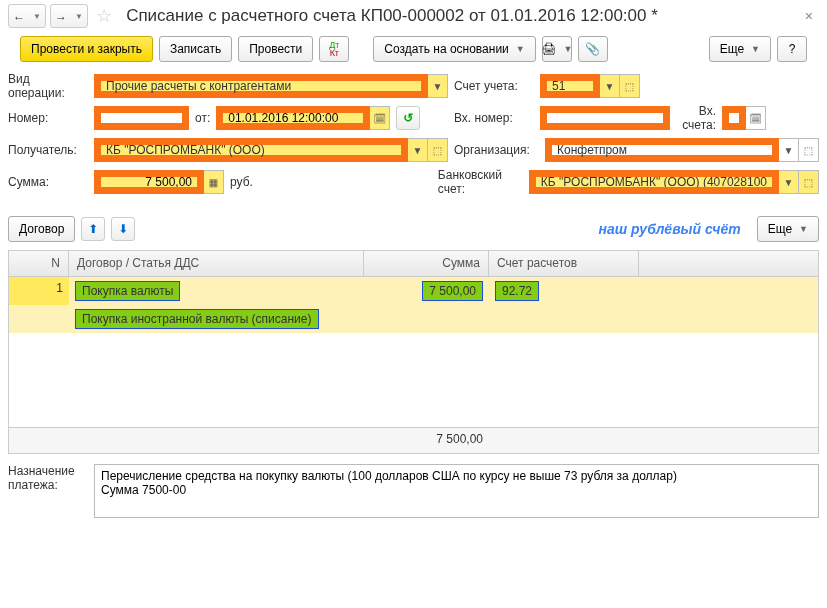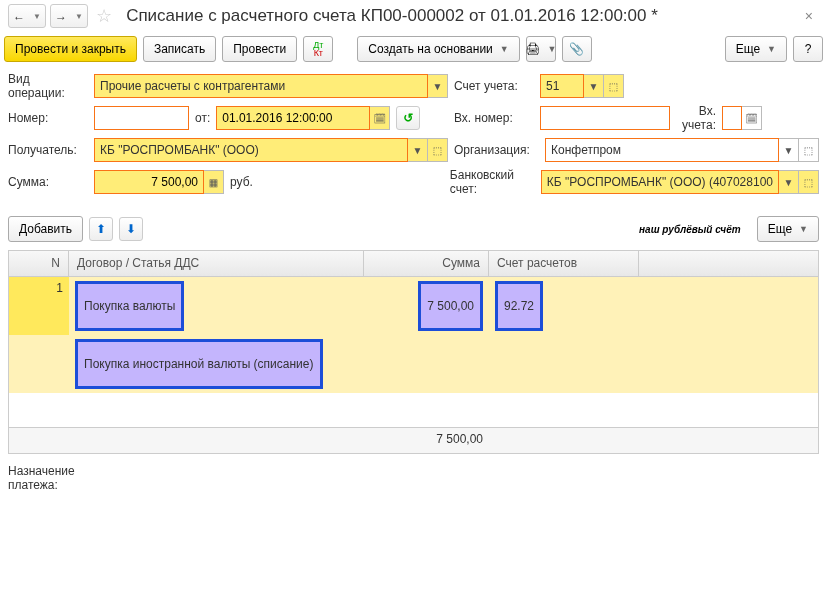--- a/index.html
+++ b/index.html
@@ -3,46 +3,46 @@
 <meta charset="utf-8">
 <style>
   * { box-sizing: border-box; margin: 0; padding: 0; }
   body { font-family: Arial, sans-serif; font-size: 12px; background: #fff; width: 827px; color: #333; }
   .topbar { display: flex; align-items: center; padding: 4px 8px; gap: 4px; }
   .nav-btn { width: 26px; height: 24px; border: 1px solid #ccc; background: linear-gradient(#fff,#f0f0f0); border-radius: 3px; display: flex; align-items: center; justify-content: center; cursor: pointer; }
   .nav-btn.split { width: 38px; justify-content: space-between; padding: 0 4px;}
   .title { font-size: 17px; font-weight: normal; margin-left: 6px; flex: 1; color: #333; }
   .star { color: #ccc; font-size: 18px; margin: 0 4px; }
   .close-x { color: #888; font-size: 14px; padding: 2px 6px; cursor: pointer; }
-  .toolbar { display: flex; align-items: center; padding: 4px 4px; gap: 6px; }
+  .toolbar { display: flex; align-items: center; padding: 4px 20px; gap: 6px; }
   .btn { height: 26px; border: 1px solid #aaa; background: linear-gradient(#fff,#eee); border-radius: 3px; padding: 0 10px; display: inline-flex; align-items: center; gap: 4px; cursor: pointer; font-size: 12px; }
   .btn.primary { background: linear-gradient(#ffe95c,#f9d700); border-color: #c9a800; }
   .btn.icon-only { width: 30px; padding: 0; justify-content: center; }
   .btn .caret { font-size: 9px; color: #666; margin-left: 3px;}
   .form-area { padding: 4px 8px; }
   .row { display: flex; align-items: center; min-height: 32px; gap: 6px; }
   .col-left { width: 440px; display: flex; align-items: center; gap: 6px; }
   .col-right { flex: 1; display: flex; align-items: center; gap: 6px; }
   .lbl { width: 80px; color: #333; }
   .input-wrap { display: flex; align-items: stretch; height: 24px; }
-  .input-wrap input, .input-wrap .input-show { border: 1px solid #f97316; padding: 0 5px; height: 24px; display: flex; align-items: center; background: #fff; font-size: 12px; }
+  .input-wrap input, .input-wrap .input-show { border: 7px solid #f97316; padding: 0 5px; height: 24px; display: flex; align-items: center; background: #fff; font-size: 12px; }
   .input-wrap.highlight input, .input-wrap.highlight .input-show, .input-wrap.highlight .trail-btn { background: #ffed78; }
   .trail-btn { width: 20px; height: 24px; border: 1px solid #bbb; border-left: none; display: flex; align-items: center; justify-content: center; font-size: 10px; color: #555; cursor: pointer; background:#fff; }
   .tiny-icon { width: 24px; height: 24px; border: 1px solid #ccc; background: linear-gradient(#fff,#eee); border-radius: 3px; display: flex; align-items: center; justify-content: center; cursor: pointer; }
   .spacer { flex: 1; }
   .grid-toolbar { display:flex; align-items:center; padding: 4px 8px; gap:6px; margin-top:10px;}
-  .grid-toolbar .annot { color:#000000; font-weight:bold; font-style:italic; font-size:10px; margin-left:auto; margin-right:10px; position:relative;}
+  .grid-toolbar .annot { color:#3b82f6; font-weight:bold; font-style:italic; font-size:14px; margin-left:auto; margin-right:10px; position:relative;}
   .grid { margin: 4px 8px 0 8px; border:1px solid #ccc; }
   .grid-head { display:flex; background:linear-gradient(#f8f8f8,#e8e8e8); border-bottom:1px solid #ccc; height:26px;}
   .gh { border-right:1px solid #ccc; padding:5px 8px; color:#555;}
   .grid-body { min-height:150px; background:#fff;}
   .gr { display:flex; }
   .gc { padding:4px 6px; }
   .gr.sel .gc1 { background:#ffe95c;}
-  .hl-cell { background:#c4b5fd; display:inline-block; padding:15px 6px; border:3px solid #1d4ed8;}
+  .hl-cell { background:#84cc16; display:inline-block; padding:2px 6px; border:1px solid #1d4ed8;}
   .grid-foot { display:flex; border-top:1px solid #ccc; height:26px; background:#f6f6f6;}
   .memo-wrap { display:flex; padding:6px 8px; gap:6px; margin-top:4px;}
   .memo-wrap textarea { flex:1; height:54px; border:1px solid #bbb; padding:4px 6px; font-family:Arial; font-size:12px; resize:none;}
   .c1 { width:60px; text-align:right;}
   .c2 { width:295px;}
   .c3 { width:125px; text-align:right;}
   .c4 { width:150px;}
   .green-check{color:#0a0; font-weight:bold;}
   .dkt { font-size:9px; line-height:8px;}
   .dkt .d{color:#0a0;}
@@ -93,21 +93,21 @@
     <div class="col-left">
       <span class="lbl">Вид операции:</span>
       <div class="input-wrap highlight" style="flex:1">
         <div class="input-show" style="flex:1">Прочие расчеты с контрагентами</div>
         <div class="trail-btn">▼</div>
       </div>
     </div>
     <div class="col-right">
       <span style="width:80px">Счет учета:</span>
       <div class="input-wrap highlight">
-        <div class="input-show" style="width:44px">51</div>
+        <div class="input-show" style="width:60px">51</div>
         <div class="trail-btn">▼</div>
         <div class="trail-btn">⬚</div>
       </div>
     </div>
   </div>
 
   <div class="row">
     <div class="col-left">
       <span class="lbl">Номер:</span>
       <div class="input-wrap">
@@ -120,21 +120,21 @@
       </div>
       <div class="tiny-icon">
           <span class="green-check">↺</span>
         </div>
     </div>
     <div class="col-right">
       <span style="width:80px">Вх. номер:</span>
       <div class="input-wrap">
           <input style="width: 130px;" value="">
         </div>
-      <span style="width:40px;text-align:right">Вх. учета:</span>
+      <span style="width:40px;text-align:right">Вх. счета:</span>
       <div class="input-wrap">
         <input style="width: 20px;" value="">
         <div class="trail-btn">🗓</div>
       </div>
     </div>
   </div>
 
   <div class="row">
     <div class="col-left">
       <span class="lbl">Получатель:</span>
@@ -169,21 +169,21 @@
         <div class="input-show" style="flex:1;white-space:nowrap;overflow:hidden">КБ "РОСПРОМБАНК" (ООО) (407028100</div>
         <div class="trail-btn">▼</div>
         <div class="trail-btn">⬚</div>
       </div>
     </div>
   </div>
 
 </div>
 
 <div class="grid-toolbar">
-  <button class="btn">Добавить</button>
+  <button class="btn">Договор</button>
   <div class="tiny-icon" style="color:#06c">⬆</div>
   <div class="tiny-icon" style="color:#06c">⬇</div>
   <span class="annot">наш рублёвый счёт</span>
   <button class="btn">
       <span>Еще</span>
       <span class="caret">▼</span>
     </button>
 </div>
 
 <div class="grid">
@@ -214,13 +214,15 @@
     <div class="gc c1"></div>
     <div class="gc c2"></div>
     <div class="gc c3">7 500,00</div>
     <div class="gc c4"></div>
     <div class="gc" style="flex:1"></div>
   </div>
 </div>
 
 <div class="memo-wrap">
   <span style="width:80px">Назначение платежа:</span>
+  <textarea style="">Перечисление средства на покупку валюты (100 долларов США по курсу не выше 73 рубля за доллар)
+Сумма 7500-00</textarea>
 </div>
 
 </body></html>

